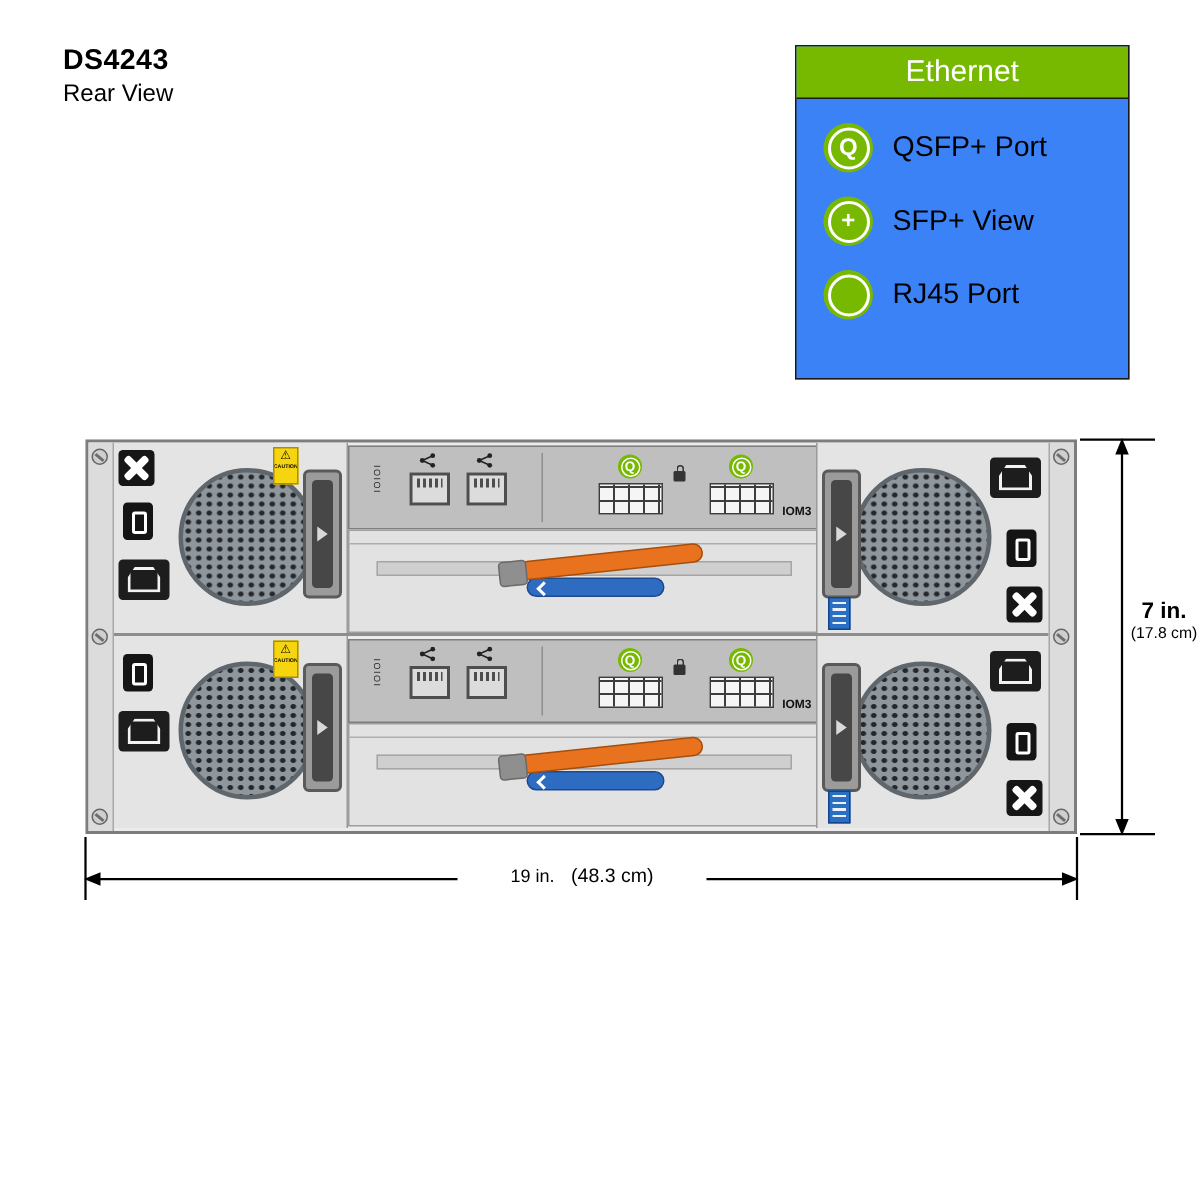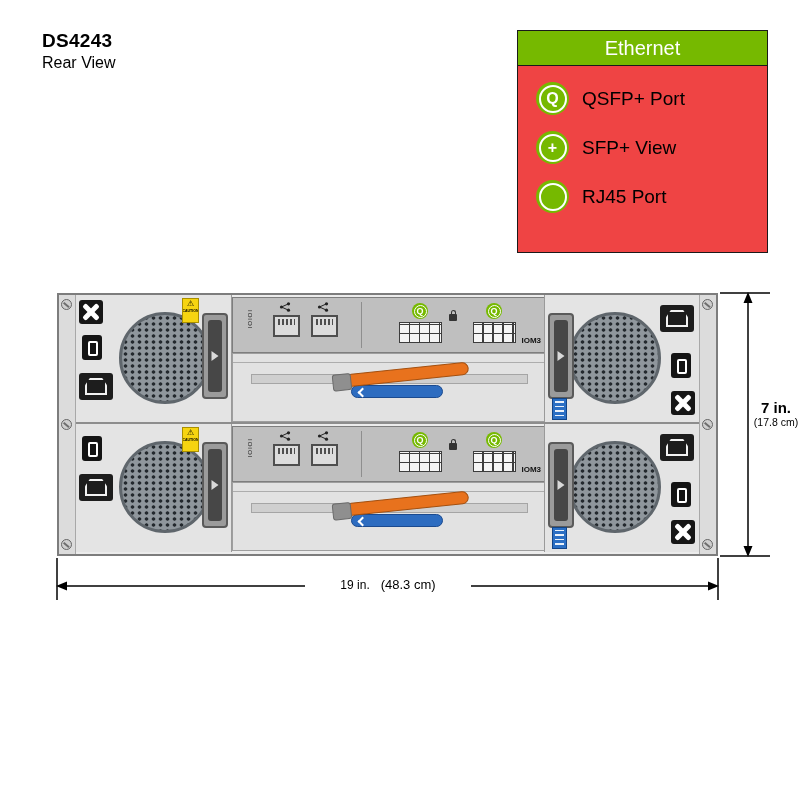--- a/index.html
+++ b/index.html
@@ -4,21 +4,21 @@
 <style>
   html,body { margin:0; padding:0; background:#fff; }
   body { width:800px; height:800px; position:relative; font-family:"Liberation Sans", sans-serif; color:#000; overflow:hidden; }
 
   
   .title-block { position:absolute; left:42px; top:30px; }
   .title { font-size:19px; font-weight:bold; letter-spacing:.3px; }
   .subtitle { font-size:16px; margin-top:2px; }
 
   
-  .legend { position:absolute; left:517px; top:30px; width:251px; height:223px; background:#ef4444; border:1.5px solid #1a1a1a; box-sizing:border-box; }
+  .legend { position:absolute; left:530px; top:30px; width:223px; height:223px; background:#3b82f6; border:1.5px solid #1a1a1a; box-sizing:border-box; }
   .legend-header { height:34px; background:#76b900; color:#fff; font-size:20px; display:flex; align-items:center; justify-content:center; border-bottom:1.5px solid #1a1a1a; }
   .legend-items { padding:16px 18px 0 18px; display:flex; flex-direction:column; gap:16px; }
   .legend-item { display:flex; align-items:center; gap:13px; }
   .port-circle { width:33px; height:33px; border-radius:50%; background:#76b900; position:relative; display:flex; align-items:center; justify-content:center; flex:0 0 auto; }
   .port-circle::after { content:""; position:absolute; inset:2.5px; border:2.5px solid #fff; border-radius:50%; }
   .port-symbol { color:#fff; font-weight:bold; font-size:16px; position:relative; z-index:1; }
   .legend-label { font-size:19px; }
 
   
   .chassis { position:absolute; left:57px; top:293px; width:661px; height:263px; background:#ececec; border:2px solid #7d7d7d; box-sizing:border-box; }

